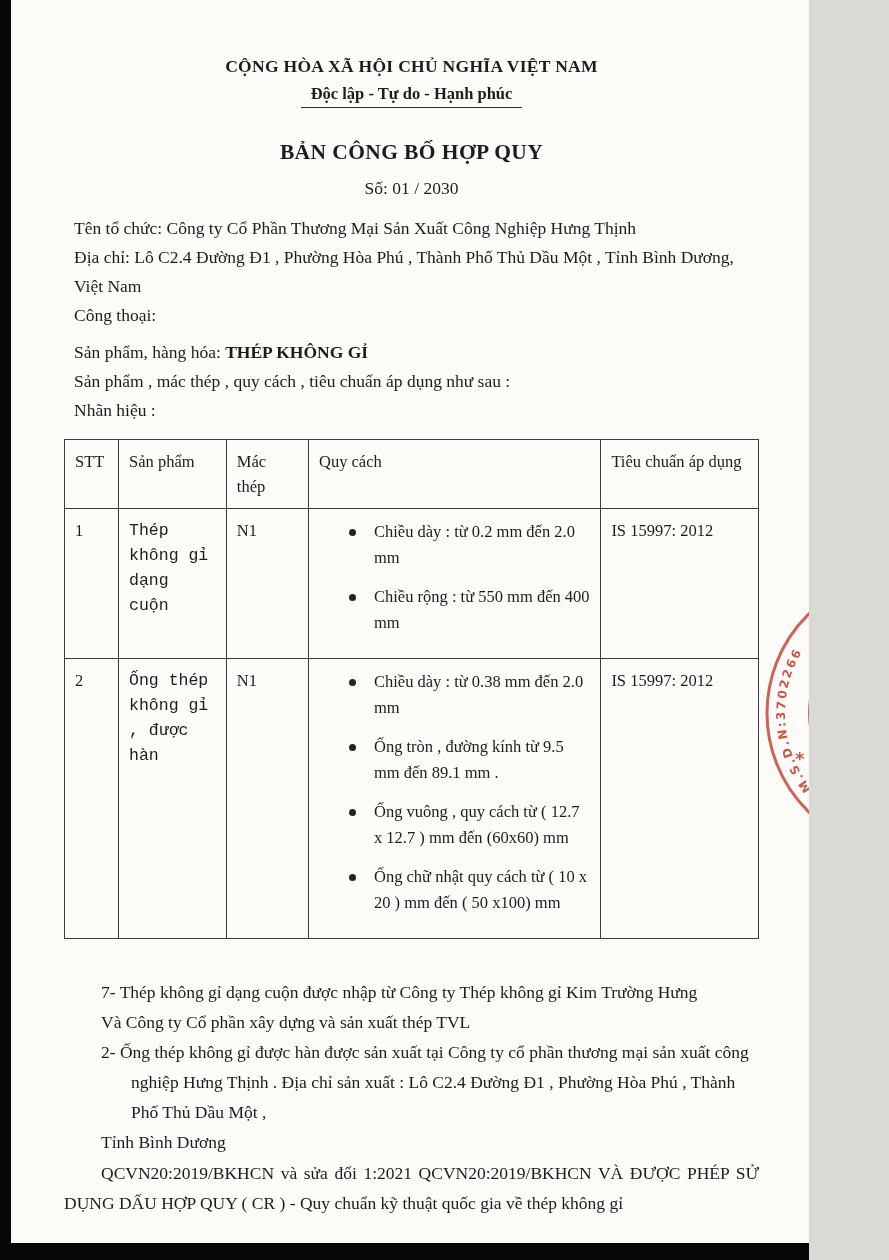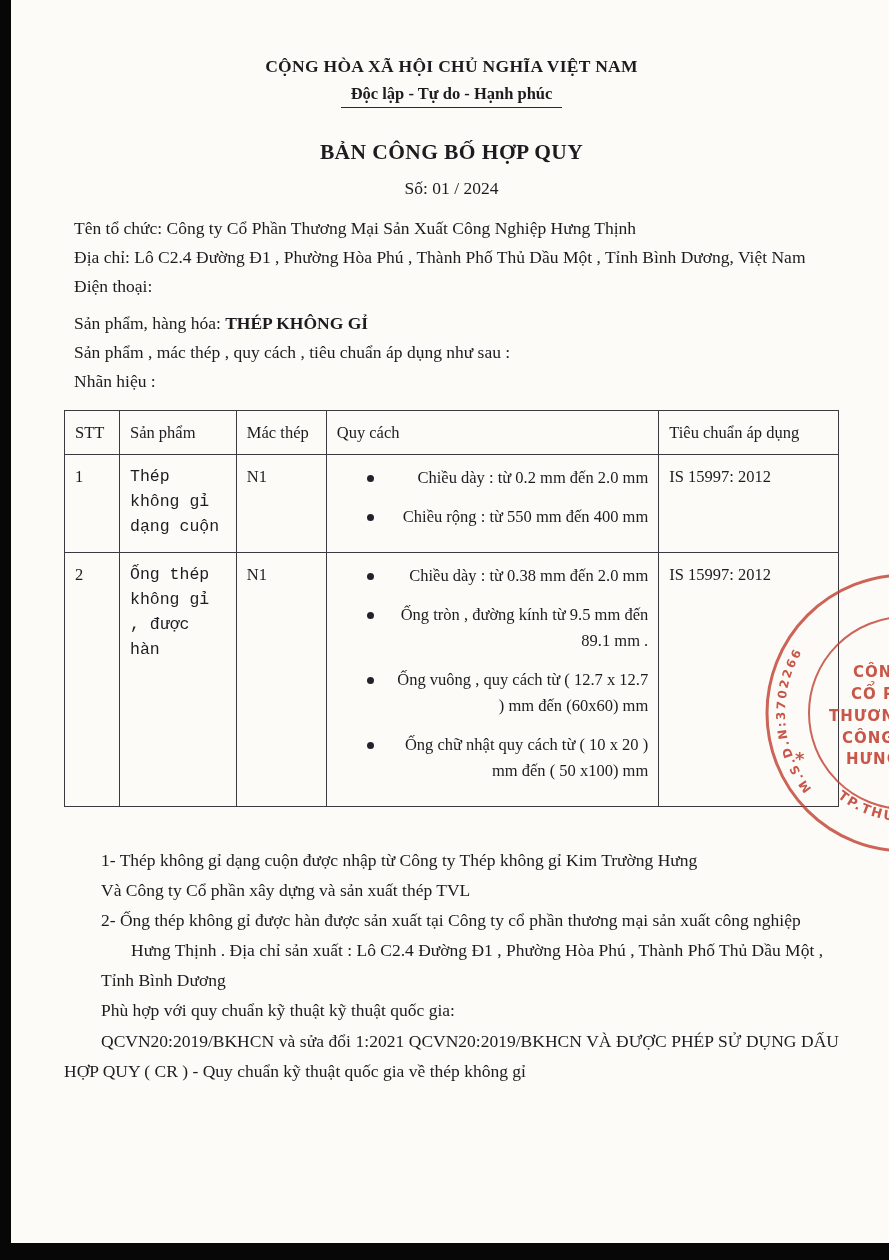--- a/index.html
+++ b/index.html
@@ -1,18 +1,18 @@
 <!DOCTYPE html>
 <html><head>
 <meta charset="utf-8">
 <style>
   * { margin:0; padding:0; box-sizing:border-box; }
   html,body { width:889px; }
   body { background:#d9d9d6; font-family:"Liberation Serif","DejaVu Serif",serif; }
-  .page { position:relative; width:889px; height:1260px; background:#fcfbf7; overflow:hidden; color:#1c1c20; }
+  .page { position:relative; width:809px; height:1260px; background:#fcfbf7; overflow:hidden; color:#1c1c20; }
   .edge-left   { position:absolute; left:0; top:0; width:11px; height:100%; background:#070707; z-index:5; }
   .edge-bottom { position:absolute; left:0; bottom:0; width:100%; height:17px; background:#070707; z-index:5; }
   .content { position:relative; padding:56px 50px 0 64px; z-index:2; }
 
   .nat-title { text-align:center; font-weight:bold; font-size:17.5px; letter-spacing:.3px; }
   .motto-wrap { text-align:center; margin-top:7px; }
   .motto { display:inline-block; font-weight:bold; font-size:16.5px; padding:0 10px 3px; border-bottom:1.6px solid #2a2a2e; }
 
   .doc-title { text-align:center; font-weight:bold; font-size:21.5px; margin-top:32px; letter-spacing:.4px; }
   .doc-no { text-align:center; font-size:17.5px; margin-top:13px; }
@@ -24,21 +24,21 @@
 
   .doc-table { width:100%; border-collapse:collapse; margin-top:14px; font-size:16.5px; line-height:25px; }
   .doc-table th, .doc-table td { border:1.4px solid #3a3a40; vertical-align:top; padding:9px 10px; font-weight:normal; text-align:left; }
   .col-stt{width:55px}.col-sp{width:117px}.col-mt{width:90px}.col-qc{width:333px}.col-tc{width:180px}
   .c-stt { text-align:center; }
   .c-mt  { text-align:center; }
   .c-sp  { text-align:justify;font-family:Liberation Mono, monospace; }
   tr.r1 { height:96px; }
   tr.r2 { height:240px; }
   .spec-list { list-style:none; margin:1px 0 0 28px; }
-  .spec-list li { position:relative; padding-left:27px; margin-bottom:13px; line-height:26px;text-align:right; }
+  .spec-list li { position:relative; padding-left:27px; margin-bottom:13px; line-height:26px; }
   .spec-list li::before { content:""; position:absolute; left:2px; top:10px; width:7px; height:7px; border-radius:50%; background:#22222a; }
 
   .notes { margin-top:38px; margin-left:37px; font-size:17.5px; line-height:30px; }
   .note-hang { padding-left:30px; text-indent:-30px; }
   .regulation { font-size:17.5px; line-height:30px; text-align:justify; text-indent:37px; margin-top:1px; }
 
   .stamp { position:absolute; left:745px; top:553px; z-index:3; pointer-events:none; }
 </style>
 </head>
 <body>
@@ -47,25 +47,25 @@
   <div class="edge-left"></div>
   <div class="edge-bottom"></div>
 
   <div class="content">
     <div class="nat-title">CỘNG HÒA XÃ HỘI CHỦ NGHĨA VIỆT NAM</div>
     <div class="motto-wrap">
       <span class="motto">Độc lập - Tự do - Hạnh phúc</span>
     </div>
 
     <div class="doc-title">BẢN CÔNG BỐ HỢP QUY</div>
-    <div class="doc-no">Số: 01 / 2024</div>
+    <div class="doc-no">Số: 01 / 2030</div>
 
     <p class="info first">Tên tổ chức: Công ty Cổ Phần Thương Mại Sản Xuất Công Nghiệp Hưng Thịnh</p>
     <p class="info">Địa chỉ: Lô C2.4 Đường Đ1 , Phường Hòa Phú , Thành Phố Thủ Dầu Một , Tỉnh Bình Dương, Việt Nam</p>
-    <p class="info">Điện thoại:</p>
+    <p class="info">Công thoại:</p>
     <p class="info gap"><span>Sản phẩm, hàng hóa: </span><span class="product-value">THÉP KHÔNG GỈ</span></p>
     <p class="info">Sản phẩm , mác thép , quy cách , tiêu chuẩn áp dụng như sau :</p>
     <p class="info">Nhãn hiệu :</p>
 
     <table class="doc-table">
       <colgroup>
         <col class="col-stt">
           <col class="col-sp">
           <col class="col-mt">
           <col class="col-qc">
@@ -105,26 +105,25 @@
               <li>Ống chữ nhật quy cách từ ( 10 x 20 ) mm đến ( 50 x100) mm</li>
             </ul>
           </td>
           <td>IS 15997: 2012</td>
         </tr>
       </tbody>
     </table>
 
     <div class="notes">
       <div class="note">
-        <div>1- Thép không gỉ dạng cuộn được nhập từ Công ty Thép không gỉ Kim Trường Hưng</div>
+        <div>7- Thép không gỉ dạng cuộn được nhập từ Công ty Thép không gỉ Kim Trường Hưng</div>
         <div>Và Công ty Cổ phần xây dựng và sản xuất thép TVL</div>
       </div>
       <div class="note note-hang">2- Ống thép không gỉ được hàn được sản xuất tại Công ty cổ phần thương mại sản xuất công nghiệp Hưng Thịnh . Địa chỉ sản xuất : Lô C2.4 Đường Đ1 , Phường Hòa Phú , Thành Phố Thủ Dầu Một ,</div>
       <div>Tỉnh Bình Dương</div>
-      <div>Phù hợp với quy chuẩn kỹ thuật kỹ thuật quốc gia:</div>
     </div>
 
     <p class="regulation">QCVN20:2019/BKHCN và sửa đổi 1:2021 QCVN20:2019/BKHCN VÀ ĐƯỢC PHÉP SỬ DỤNG DẤU HỢP QUY ( CR ) -  Quy chuẩn kỹ thuật quốc gia về thép không gỉ</p>
   </div>
 
   <svg class="stamp" width="320" height="320" viewBox="0 0 320 320" aria-hidden="true">
     <defs>
       <path id="cwArc" d="M160,40  a120,120 0 1 1 -0.02,0"></path>
       <path id="ccwArc" d="M160,52  a108,108 0 1 0 0.02,0"></path>
     </defs>

